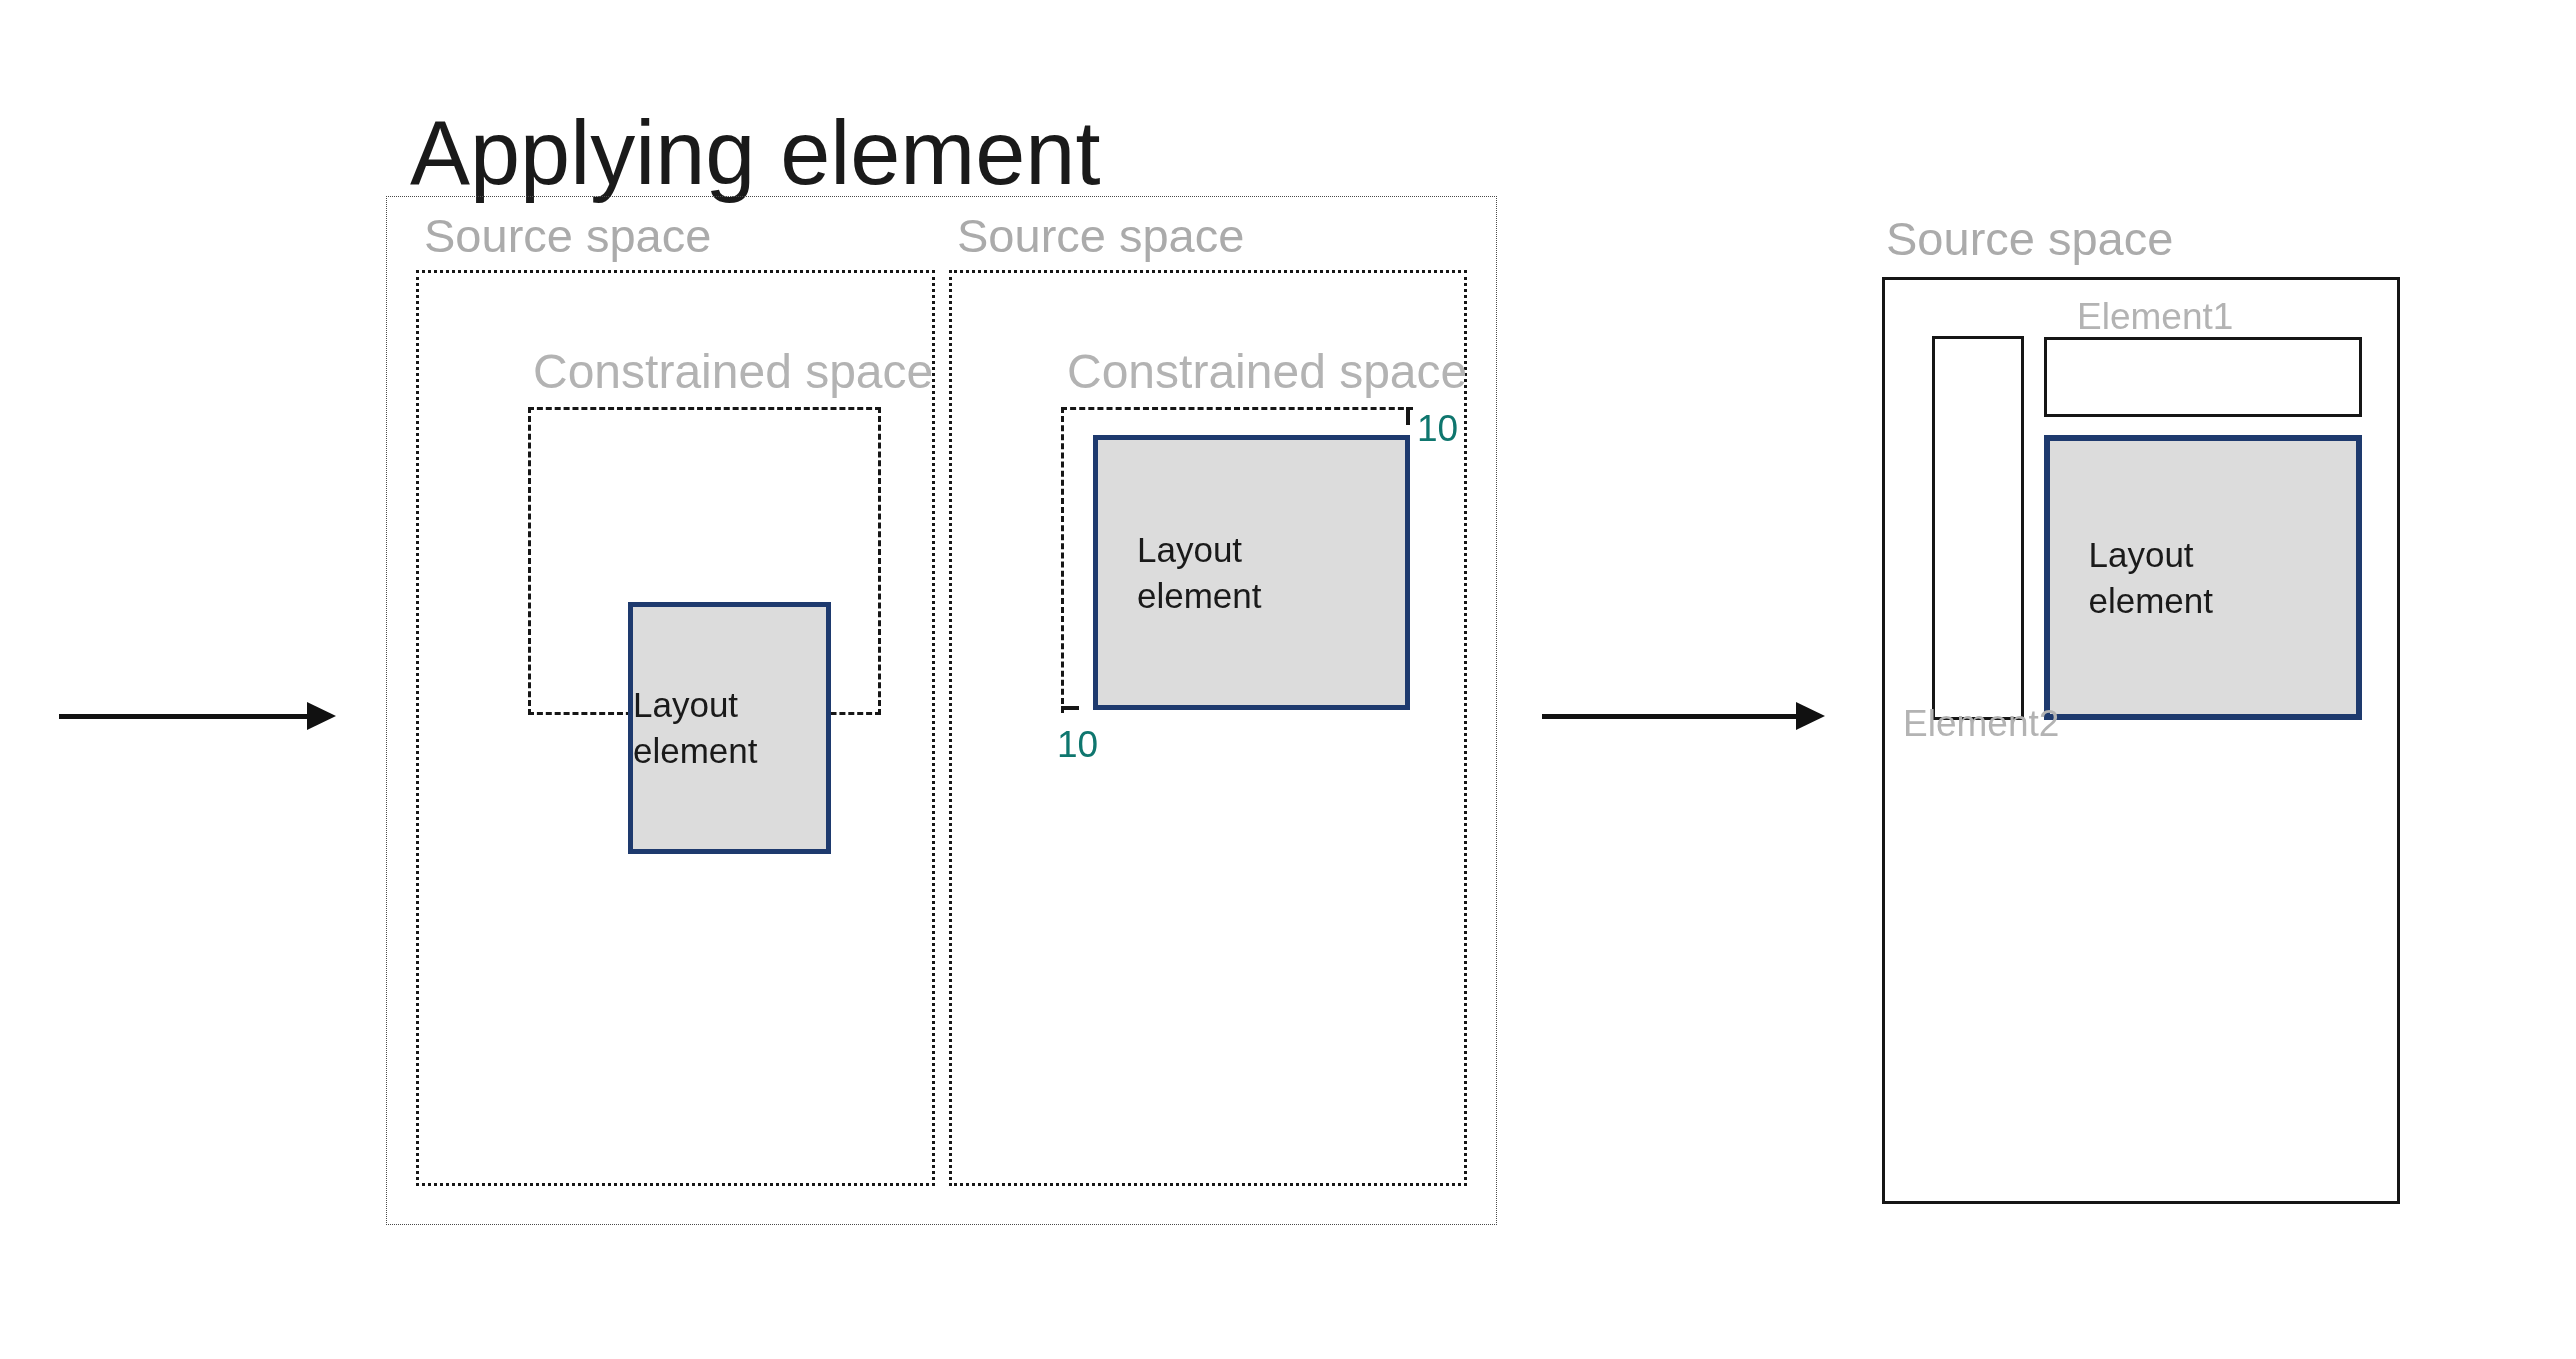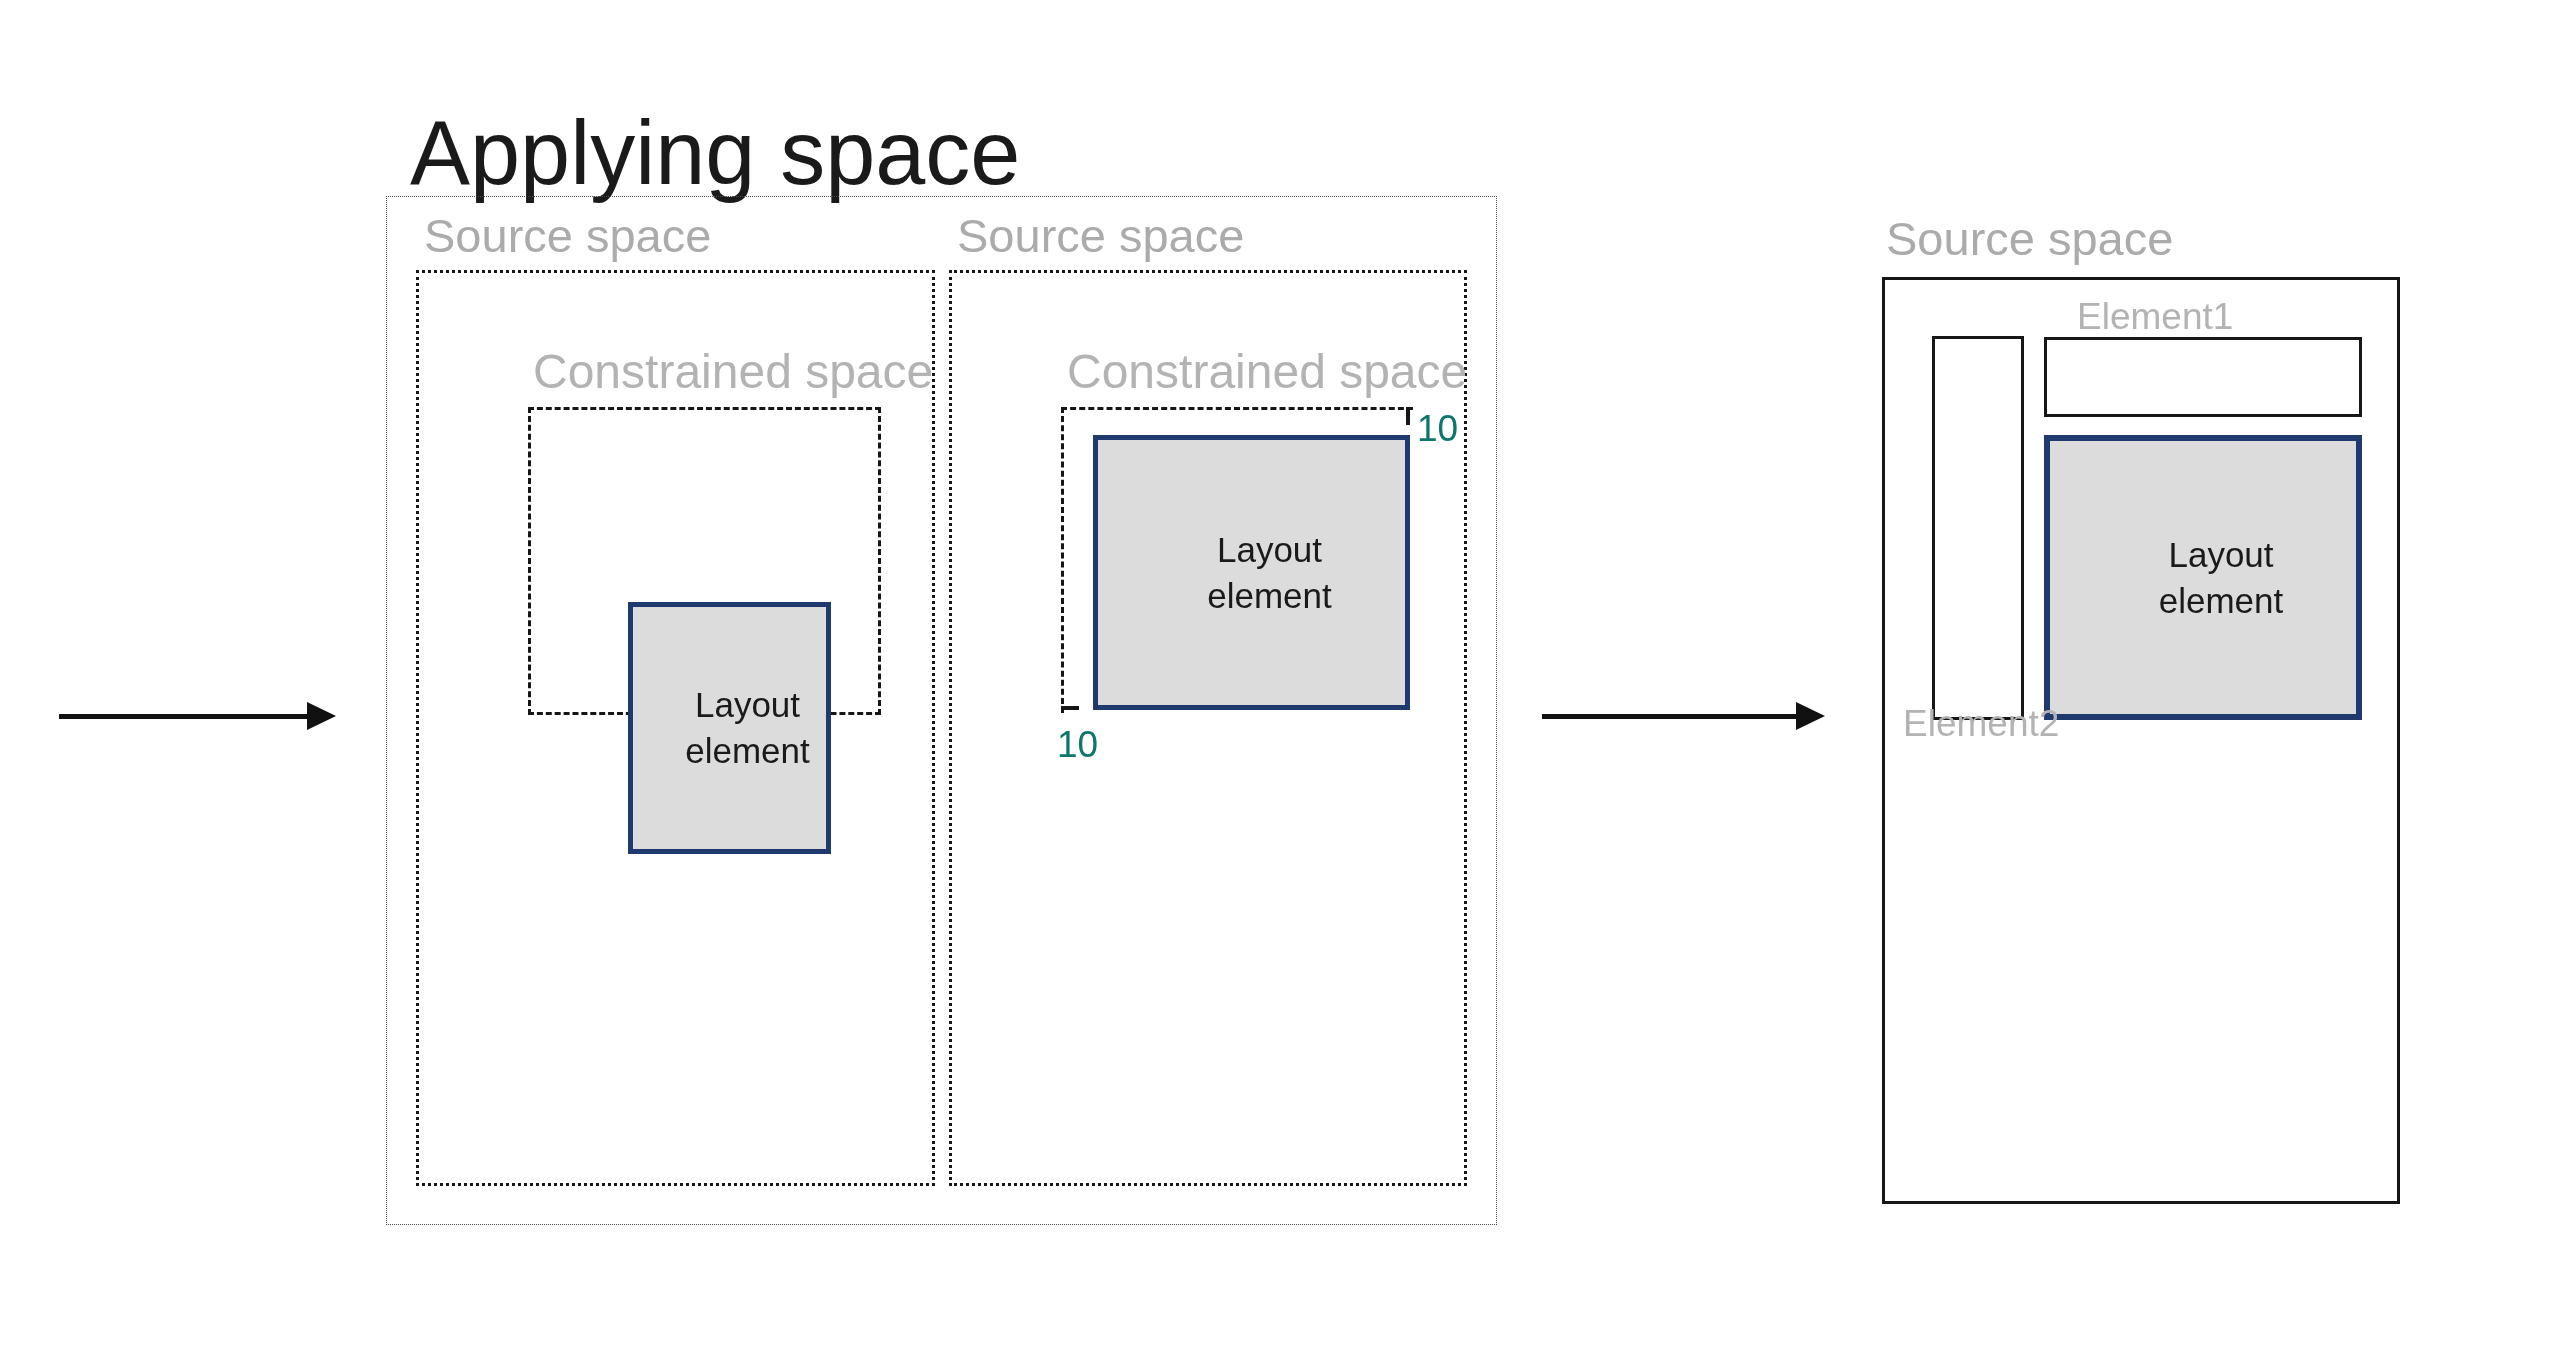--- a/index.html
+++ b/index.html
@@ -37,23 +37,23 @@
   .ten-bl{left:1057px;top:724px;}
 
   
   .dashed1{left:528px;top:407px;width:347px;height:302px;border:3.8px dashed #161616;z-index:1;}
   .dashed2{left:1061px;top:407px;width:349px;height:303px;border-top:3.8px dashed #161616;border-left:3.8px dashed #161616;z-index:1;}
   .tick-tr{left:1406px;top:407px;width:3.8px;height:18.3px;background:#161616;z-index:1;}
   .tick-bl{left:1061px;top:706px;width:18.3px;height:3.8px;background:#161616;z-index:1;}
 
   
   .layout-el{
-    display:flex;align-items:center;justify-content:center;text-align:center;
+    display:flex;align-items:center;justify-content:center;
     background:#dcdcdc;border:5.3px solid #1e3a6e;color:#1a1a1a;
-    font-size:35px;line-height:46px;z-index:2;box-sizing:border-box;padding-left:36px;
+    font-size:35px;line-height:46px;z-index:2;box-sizing:border-box;
   }
   .layout-el .wrap{display:block;max-width:229px;margin:0 auto;}
   .el-a{left:628px;top:602px;width:203px;height:252px;}
   .el-b{left:1093px;top:435px;width:317px;height:275px;}
   .el-c{left:2044px;top:435px;width:318px;height:285px;border-width:6.1px;}
 
   
   .narrow-rect{left:1932px;top:336px;width:92px;height:384px;border:3.8px solid #161616;background:#ffffff;box-sizing:border-box;z-index:2;}
   .wide-rect{left:2044px;top:337px;width:318px;height:80px;border:3.8px solid #161616;background:#ffffff;box-sizing:border-box;z-index:2;}
 
@@ -63,21 +63,21 @@
   .al-right{left:1542px;width:255px;}
   .arrow-head{width:0;height:0;border-top:14.5px solid transparent;border-bottom:14.5px solid transparent;border-left:29px solid #111111;top:702px;z-index:1;}
   .ah-left{left:307px;}
   .ah-right{left:1796px;}
 </style>
 </head>
 <body>
 
 <div id="canvas">
 
-  <div class="abs title">Applying space</div>
+  <div class="abs title">Applying element</div>
 
   <div class="abs arrow-line al-left"></div>
   <div class="abs arrow-head ah-left"></div>
 
   <div class="abs outer-box"></div>
 
   <div class="abs src-box src1"></div>
   <div class="abs src-label src1-label">Source space</div>
   <div class="abs constr-label constr1-label">Constrained space</div>
   <div class="abs dashed1"></div>

